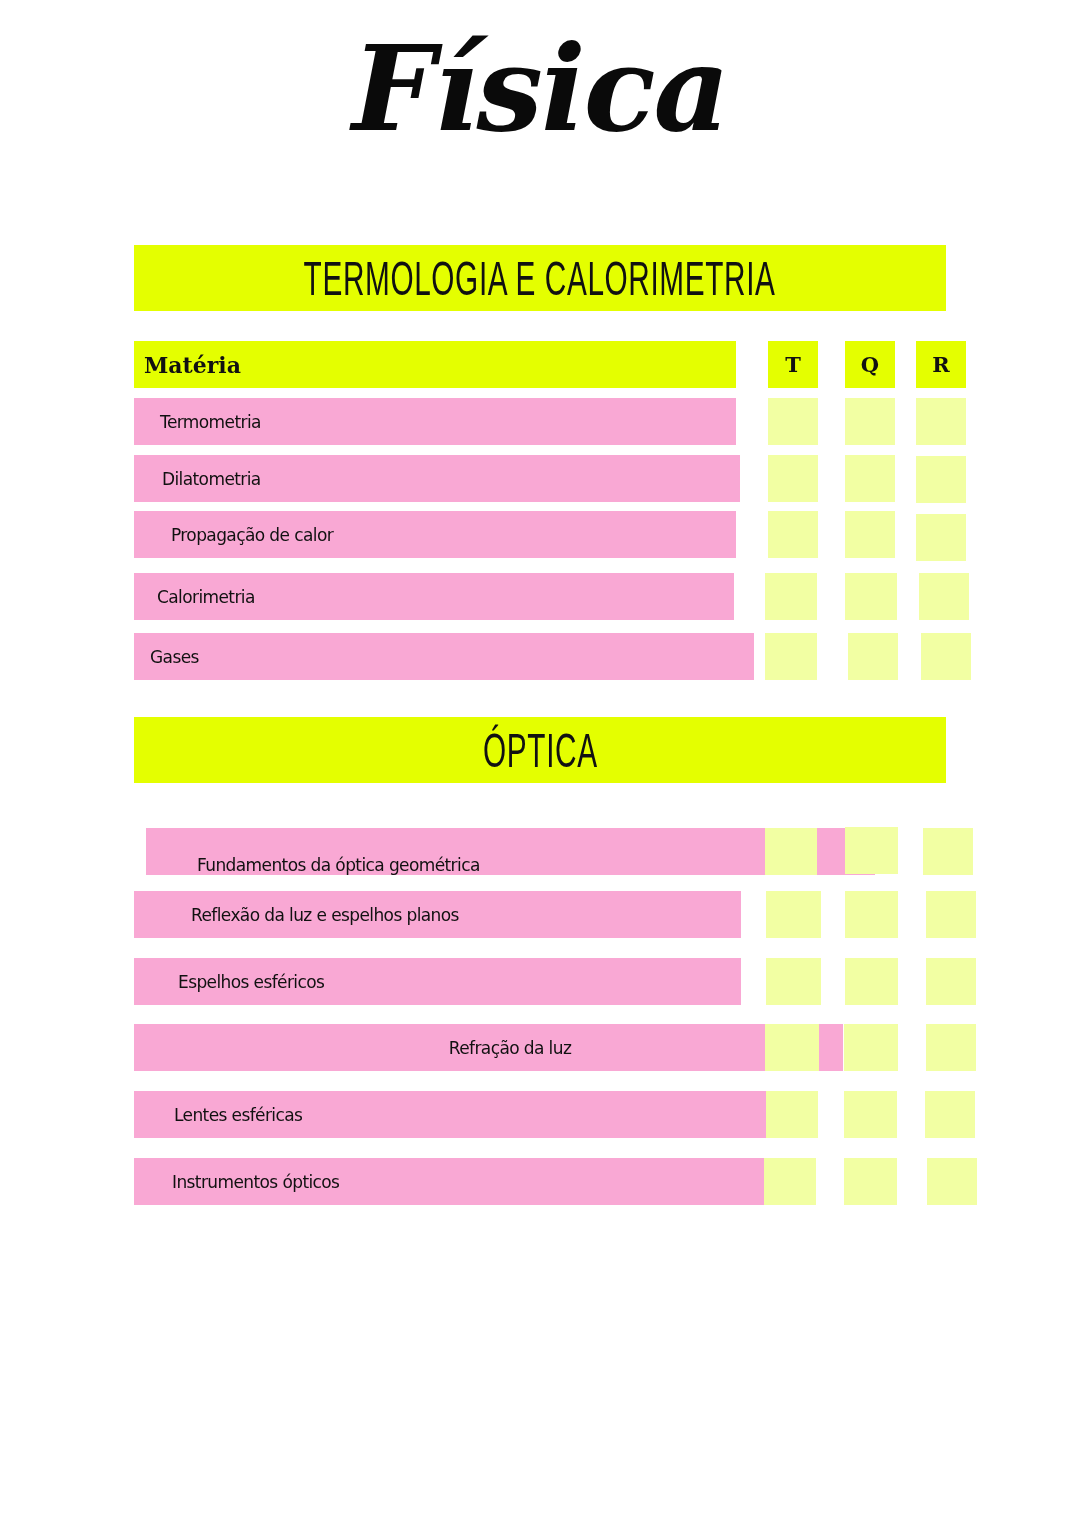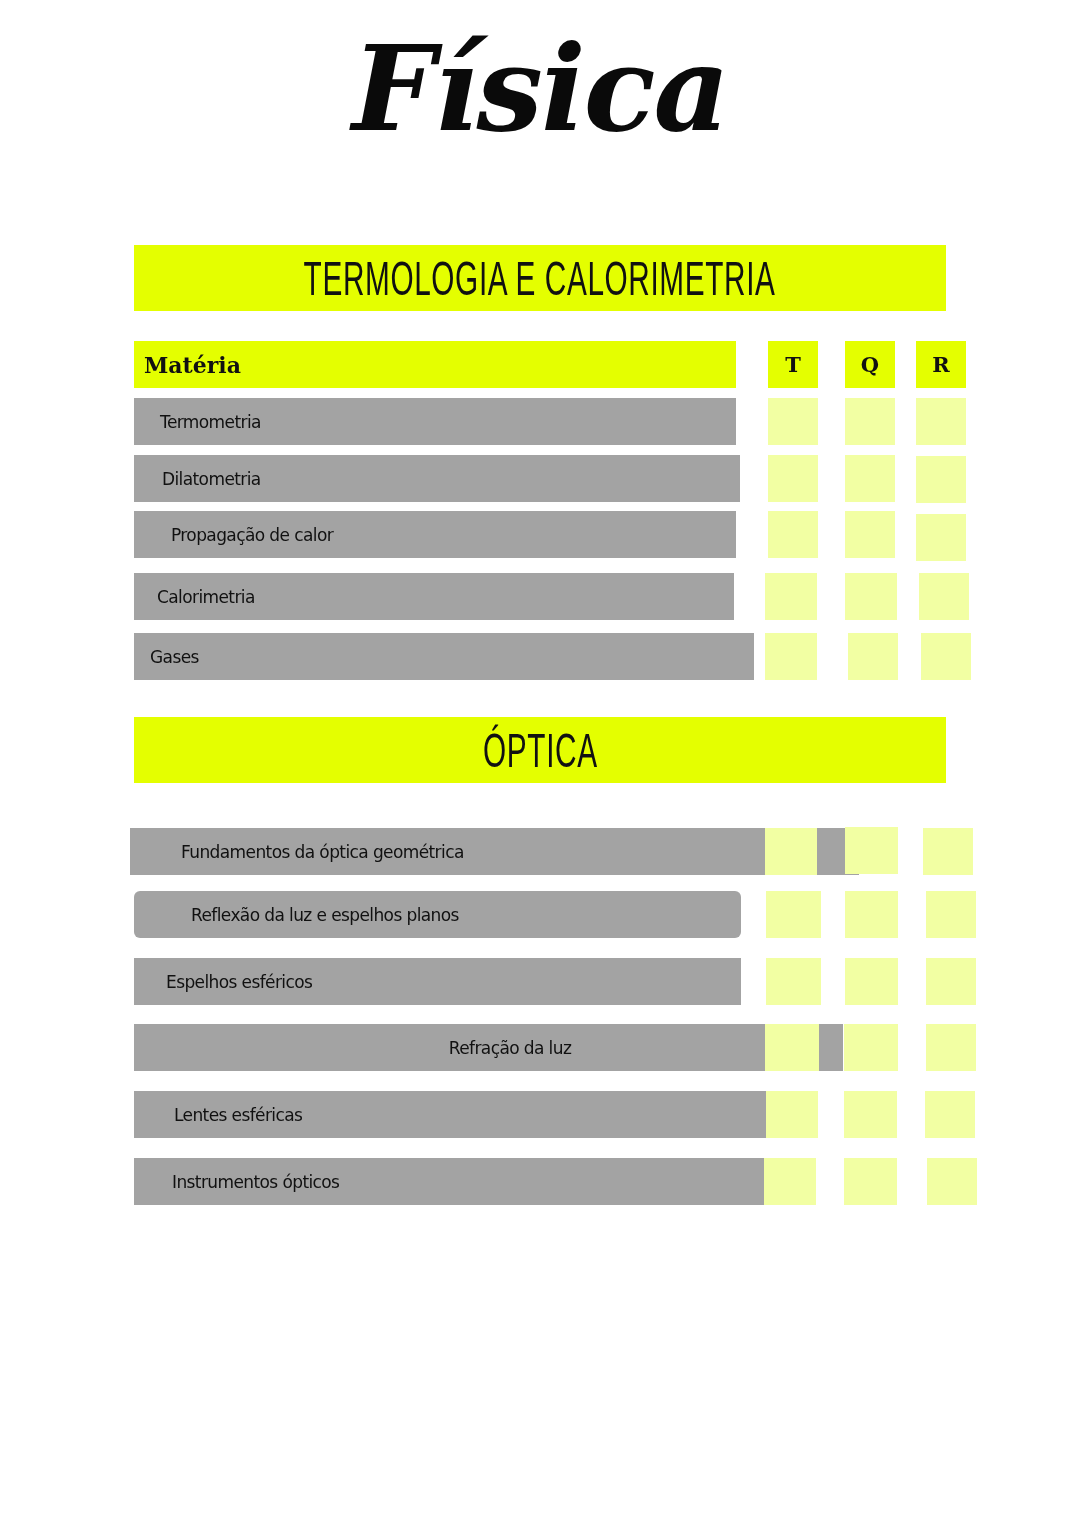--- a/index.html
+++ b/index.html
@@ -5,21 +5,21 @@
     html, body { margin:0; padding:0; }
     body { width:1080px; height:1528px; background:#ffffff; position:relative; overflow:hidden; font-family:"DejaVu Sans", sans-serif; color:#111; }
     .title { position:absolute; left:0; top:30px; width:1080px; text-align:center; font-family:"DejaVu Serif", serif; font-style:italic; font-weight:bold; font-size:118px; letter-spacing:-2px; color:#0a0a0a; line-height:1; }
     .banner { position:absolute; left:134px; width:812px; height:66px; background:#e4ff00; display:flex; align-items:center; justify-content:center; }
     .banner span { font-family:"Liberation Sans Narrow","Liberation Sans", sans-serif; font-size:48px; font-weight:normal; transform:scaleX(0.62); transform-origin:center; white-space:nowrap; letter-spacing:1px; color:#111; display:inline-block; }
     .hdr { position:absolute; background:#e4ff00; display:flex; align-items:center; }
     .hdr.main { left:134px; top:341px; width:602px; height:47px; }
     .hdr.main span { font-family:"DejaVu Serif", serif; font-weight:bold; font-size:22px; padding-left:10px; }
     .hdr.col { width:50px; height:47px; top:341px; justify-content:center; }
     .hdr.col span { font-family:"DejaVu Serif", serif; font-weight:bold; font-size:21px; }
-    .row { position:absolute; background:#a3a3a3; height:47px; display:flex; align-items:center; }
+    .row { position:absolute; background:#f9a8d4; height:47px; display:flex; align-items:center; }
     .row span { font-family:"DejaVu Sans", sans-serif; font-size:17px; letter-spacing:-0.6px; color:#111; }
     .box { position:absolute; background:#f2ffa3; width:50px; height:47px; }
   </style>
 </head>
 <body>
 
 <div class="title">Física</div>
 
 <div class="banner" style="top:245px;">
   <span>TERMOLOGIA E CALORIMETRIA</span>
@@ -70,36 +70,36 @@
     <span style="padding-left:16px;">Gases</span>
   </div>
 <div class="box" style="left:765px; top:633px; width:52px;"></div>
 <div class="box" style="left:848px; top:633px;"></div>
 <div class="box" style="left:921px; top:633px;"></div>
 
 <div class="banner" style="top:717px;">
   <span>ÓPTICA</span>
 </div>
 
-<div class="row" style="left:130px; top:828px; width:729px;">
+<div class="row" style="left:146px; top:828px; width:729px;align-items:flex-end;">
     <span style="padding-left:51px;">Fundamentos da óptica geométrica</span>
   </div>
 <div class="box" style="left:765px; top:828px; width:52px;"></div>
 <div class="box" style="left:845px; top:827px; width:53px;"></div>
 <div class="box" style="left:923px; top:828px;"></div>
 
-<div class="row" style="left:134px; top:891px; width:607px;border-radius:6px;">
+<div class="row" style="left:134px; top:891px; width:607px;">
     <span style="padding-left:57px;">Reflexão da luz e espelhos planos</span>
   </div>
 <div class="box" style="left:766px; top:891px; width:55px;"></div>
 <div class="box" style="left:845px; top:891px; width:53px;"></div>
 <div class="box" style="left:926px; top:891px;"></div>
 
 <div class="row" style="left:134px; top:958px; width:607px;">
-    <span style="padding-left:32px;">Espelhos esféricos</span>
+    <span style="padding-left:44px;">Espelhos esféricos</span>
   </div>
 <div class="box" style="left:766px; top:958px; width:55px;"></div>
 <div class="box" style="left:845px; top:958px; width:53px;"></div>
 <div class="box" style="left:926px; top:958px;"></div>
 
 <div class="row" style="left:134px; top:1024px; width:709px;justify-content:center;">
     <span style="padding-left:43px;">Refração da luz</span>
   </div>
 <div class="box" style="left:765px; top:1024px; width:54px;"></div>
 <div class="box" style="left:844px; top:1024px; width:54px;"></div>

